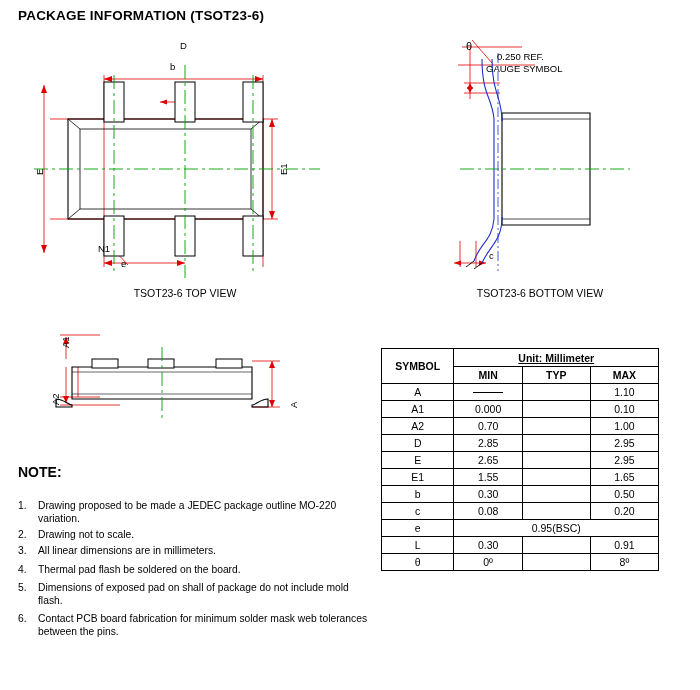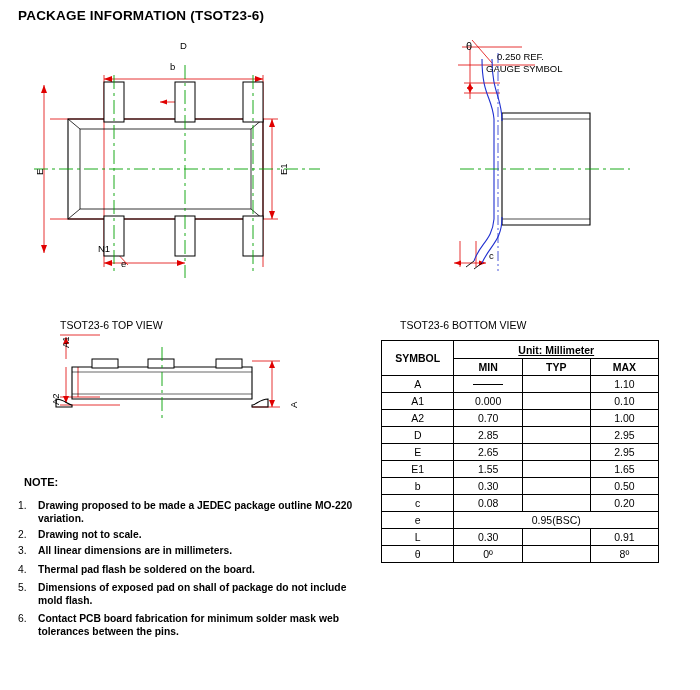--- a/index.html
+++ b/index.html
@@ -27,68 +27,66 @@
     font-size: 13.5px;
     font-weight: bold;
     letter-spacing: 0.2px;
   }
 
   
   .abs { position: absolute; }
   .cap {
     position: absolute;
     font-size: 10.5px;
-    text-align: left;
+    text-align: center;
     white-space: nowrap;
-    margin-top: 32px;
   }
   .dimtxt {
     position: absolute;
     font-size: 9.5px;
     white-space: nowrap;
   }
   .vtxt {
     position: absolute;
     font-size: 9.5px;
     white-space: nowrap;
     transform-origin: 0 0;
   }
 
   
   .note-head {
     position: absolute;
     left: 18px;
-    top: 476px;
-    font-size: 11px;
+    top: 464px;
+    font-size: 14px;
     font-weight: bold;
-    margin-left: 6px;
   }
   .notes {
     position: absolute;
     left: 18px;
     top: 500px;
     width: 350px;
     font-size: 10.3px;
   }
   .note-row {
     display: flex;
     margin-bottom: 3px;
     line-height: 1.25;
   }
   .note-num {
     width: 20px;
     flex: 0 0 20px;
   }
-  .note-txt { flex: 1; font-weight: bold; }
+  .note-txt { flex: 1; }
 
   
   .tbl-wrap {
     position: absolute;
     left: 381px;
-    top: 340px;
+    top: 348px;
   }
   table.dim {
     border-collapse: collapse;
     font-size: 10.5px;
     width: 278px;
   }
   table.dim td, table.dim th {
     border: 1px solid #000;
     text-align: center;
     height: 16px;

